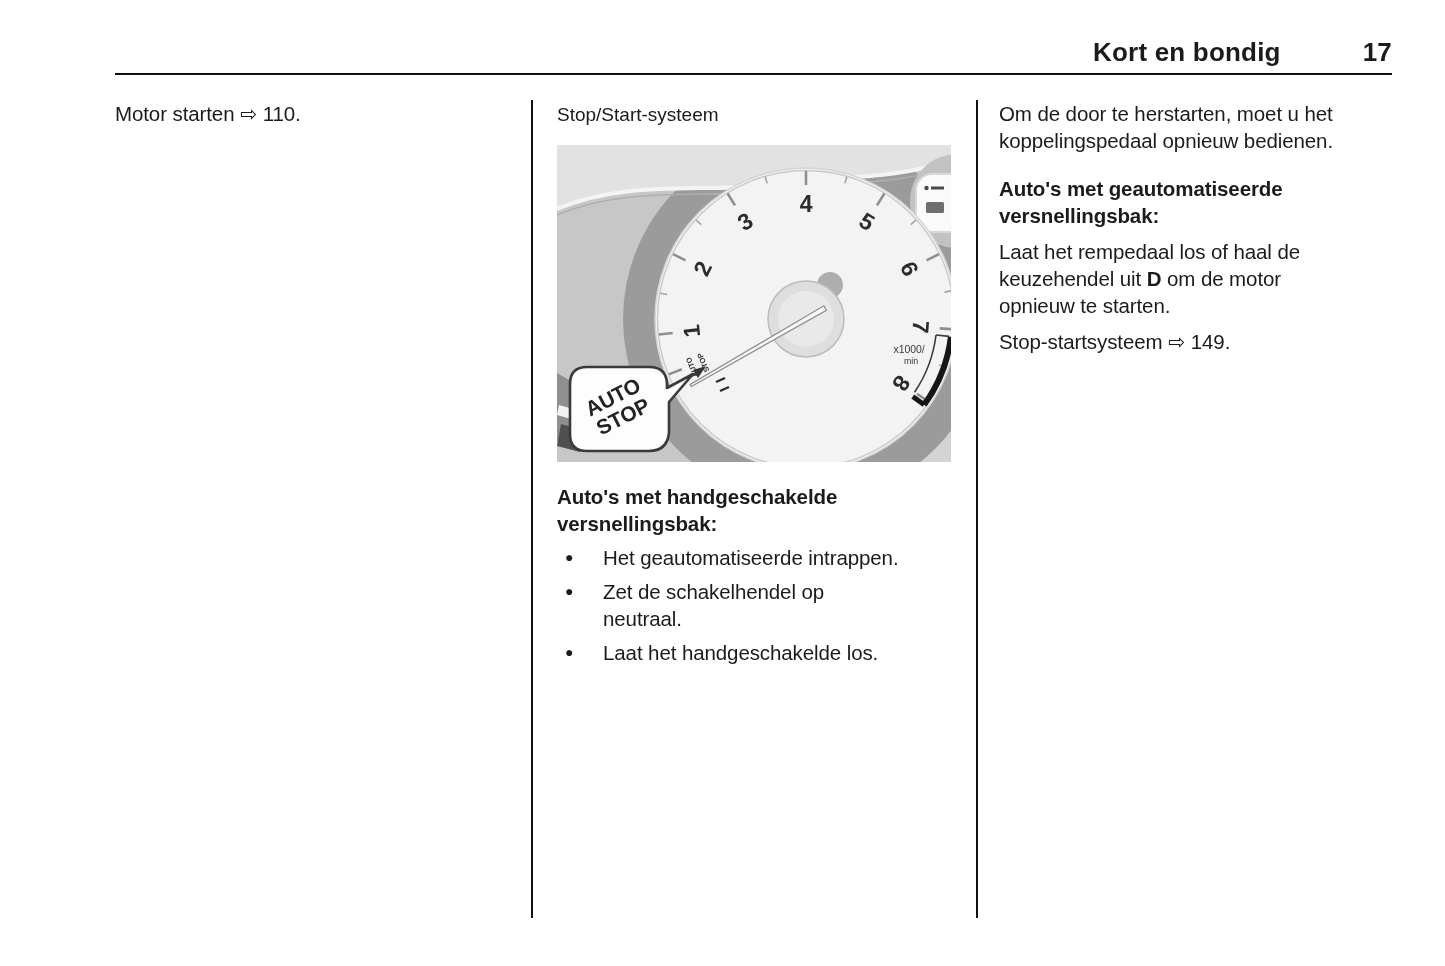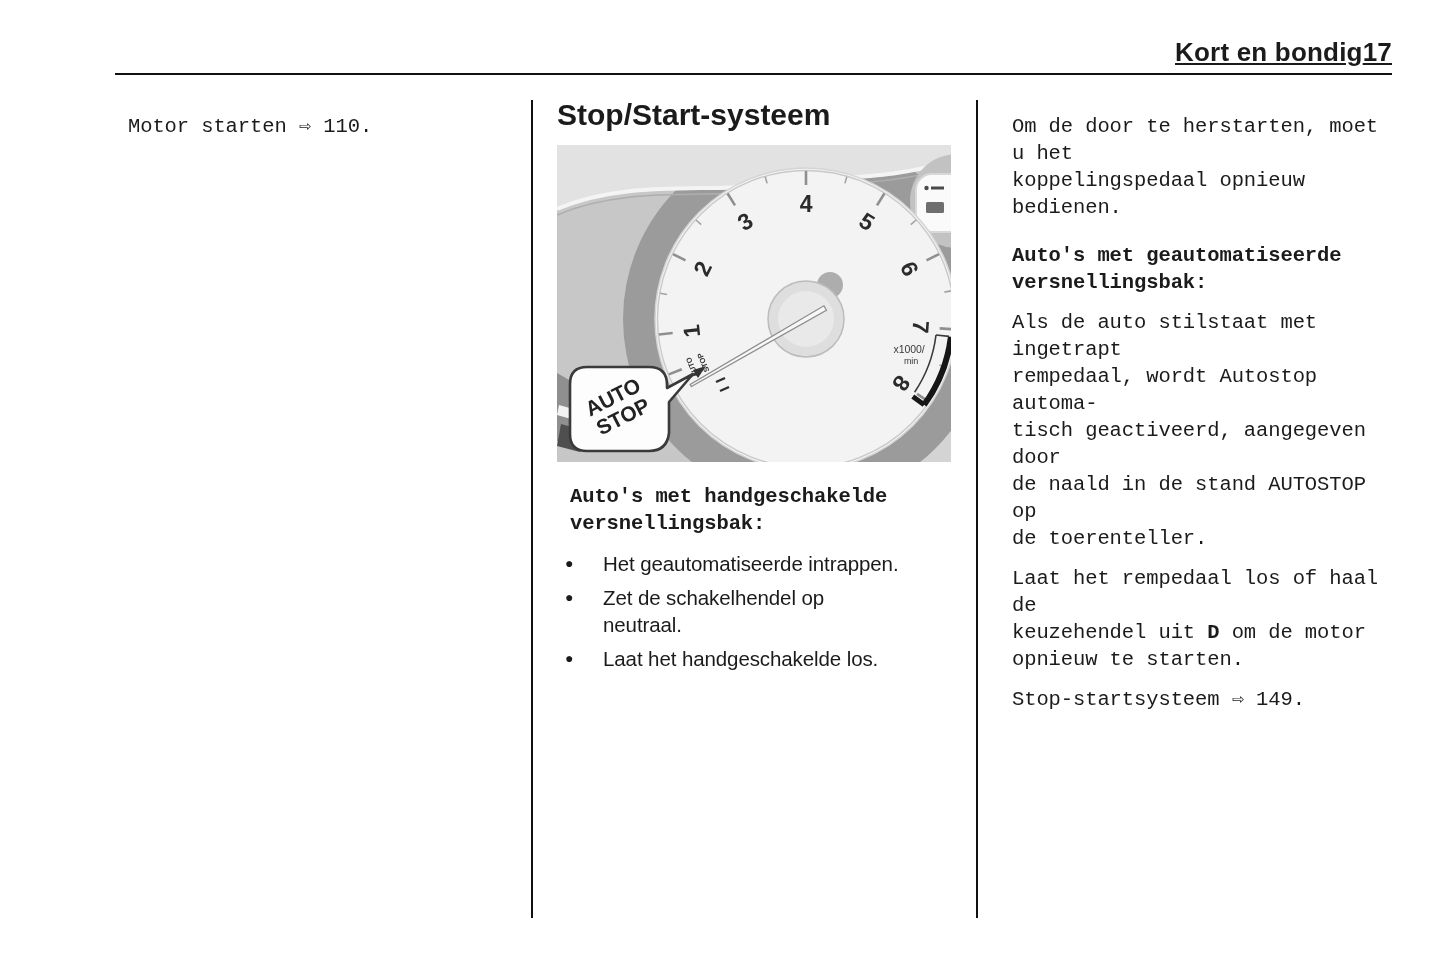--- a/index.html
+++ b/index.html
@@ -3,33 +3,33 @@
 <meta charset="utf-8">
 <style>
   html,body{margin:0;padding:0;}
   body{
     width:1445px;height:966px;position:relative;background:#ffffff;
     font-family:"Liberation Sans","DejaVu Sans",sans-serif;
     color:#1b1b1b;overflow:hidden;
   }
   .page-header{
     position:absolute;left:115px;top:37px;width:1277px;
-    display:flex;justify-content:flex-end;align-items:baseline;
-    font-size:26px;font-weight:bold;letter-spacing:0.2px;text-decoration:underline;
+    display:flex;justify-content:flex-end;align-items:baseline;gap:82px;
+    font-size:26px;font-weight:bold;letter-spacing:0.2px;
   }
   .header-rule{position:absolute;left:115px;top:73px;width:1277px;height:2px;background:#111;}
   .v-divider{position:absolute;top:100px;height:818px;width:2px;background:#111;}
   .v-divider.d1{left:531px;}
   .v-divider.d2{left:976px;}
   .col{position:absolute;top:100px;font-size:20.5px;line-height:27px;letter-spacing:-0.1px;}
-  .col p{margin:13px;white-space:pre-line;font-family:Liberation Mono, monospace;}
+  .col p{margin:0;white-space:pre-line;}
   .col-left{left:115px;width:400px;}
   .col-mid{left:557px;width:394px;}
   .col-right{left:999px;width:396px;}
-  .section-heading{font-size:30px;line-height:29px;font-weight:bold;margin:0;letter-spacing:0;}
+  .section-heading{font-size:19px;line-height:29px;font-weight:normal;margin:0;letter-spacing:0;}
   .figure-wrap{margin-top:16px;width:394px;height:317px;}
   .para-1{margin-top:20px !important;}
   .subheading{font-weight:bold;margin-top:21px !important;}
   .tight{margin-top:2px !important;}
   .para-after{margin-top:9px !important;}
   ul.step-list{list-style:none;margin:5px 0 0;padding:0;}
   ul.step-list li{position:relative;padding-left:46px;margin-top:7px;white-space:pre-line;}
   ul.step-list li .bullet{position:absolute;left:8px;top:0;font-size:14px;line-height:27px;}
   b{font-weight:bold;}
 </style>
@@ -166,22 +166,17 @@
 neutraal.</span></li>
     <li><span class="bullet">●</span><span>Laat het handgeschakelde los.</span></li>
   </ul>
 </div>
 
 <div class="col col-right">
   <p>Om de door te herstarten, moet u het
 koppelingspedaal opnieuw bedienen.</p>
   <p class="subheading">Auto's met geautomatiseerde
 versnellingsbak:</p>
-  <p class="tight">Als de auto stilstaat met ingetrapt
-rempedaal, wordt Autostop automa-
-tisch geactiveerd, aangegeven door
-de naald in de stand AUTOSTOP op
-de toerenteller.</p>
   <p class="para-after"><span>Laat het rempedaal los of haal de
 keuzehendel uit </span><b>D</b><span> om de motor
 opnieuw te starten.</span></p>
   <p class="para-after">Stop-startsysteem ⇨ 149.</p>
 </div>
 
 </body></html>

